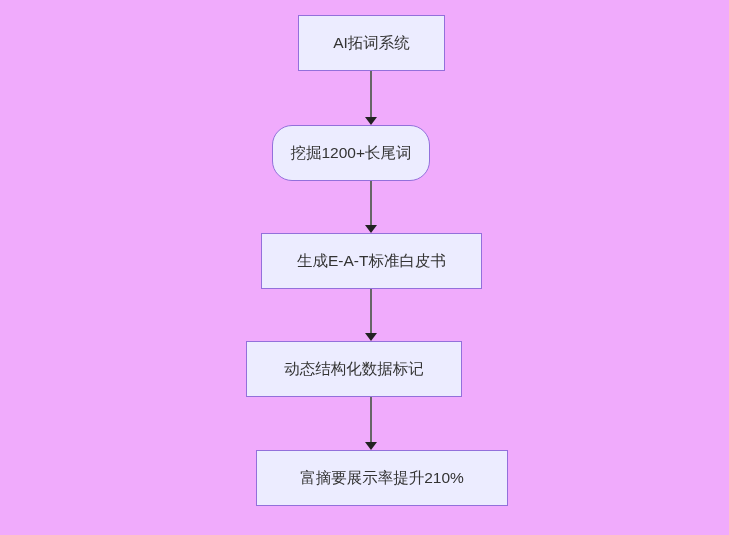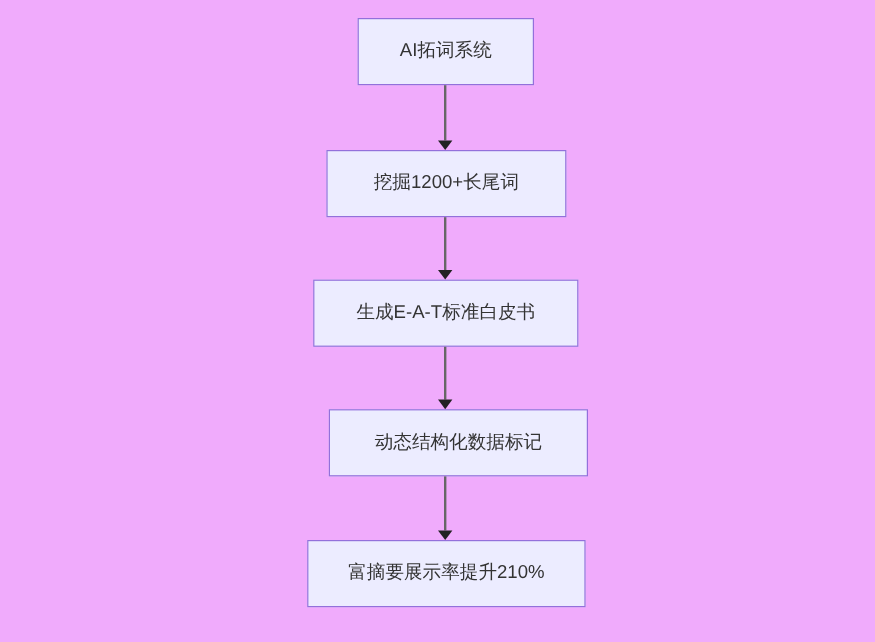--- a/index.html
+++ b/index.html
@@ -48,27 +48,27 @@
     border-top: 8px solid #222222;
   }
 </style>
 </head>
 <body>
 
 <div class="canvas">
 
   <div class="flow-node" style="left:298px; top:15px; width:147px; height:56px;">AI拓词系统</div>
 
-  <div class="flow-node" style="left:272px; top:125px; width:200px; height:56px;">挖掘1200+长尾词</div>
+  <div class="flow-node" style="left:272px; top:125px; width:158px; height:56px;border-radius:20px;">挖掘1200+长尾词</div>
 
   <div class="flow-node" style="left:261px; top:233px; width:221px; height:56px;">生成E-A-T标准白皮书</div>
 
-  <div class="flow-node" style="left:274px; top:341px; width:216px; height:56px;">动态结构化数据标记</div>
+  <div class="flow-node" style="left:246px; top:341px; width:216px; height:56px;">动态结构化数据标记</div>
 
-  <div class="flow-node" style="left:256px; top:450px; width:232px; height:56px;">富摘要展示率提升210%</div>
+  <div class="flow-node" style="left:256px; top:450px; width:252px; height:56px;">富摘要展示率提升210%</div>
 
   <div class="flow-edge" style="left:364px; top:71px; height:54px;">
     <div class="edge-line"></div>
     <div class="edge-arrowhead"></div>
   </div>
 
   <div class="flow-edge" style="left:364px; top:181px; height:52px;">
     <div class="edge-line"></div>
     <div class="edge-arrowhead"></div>
   </div>

